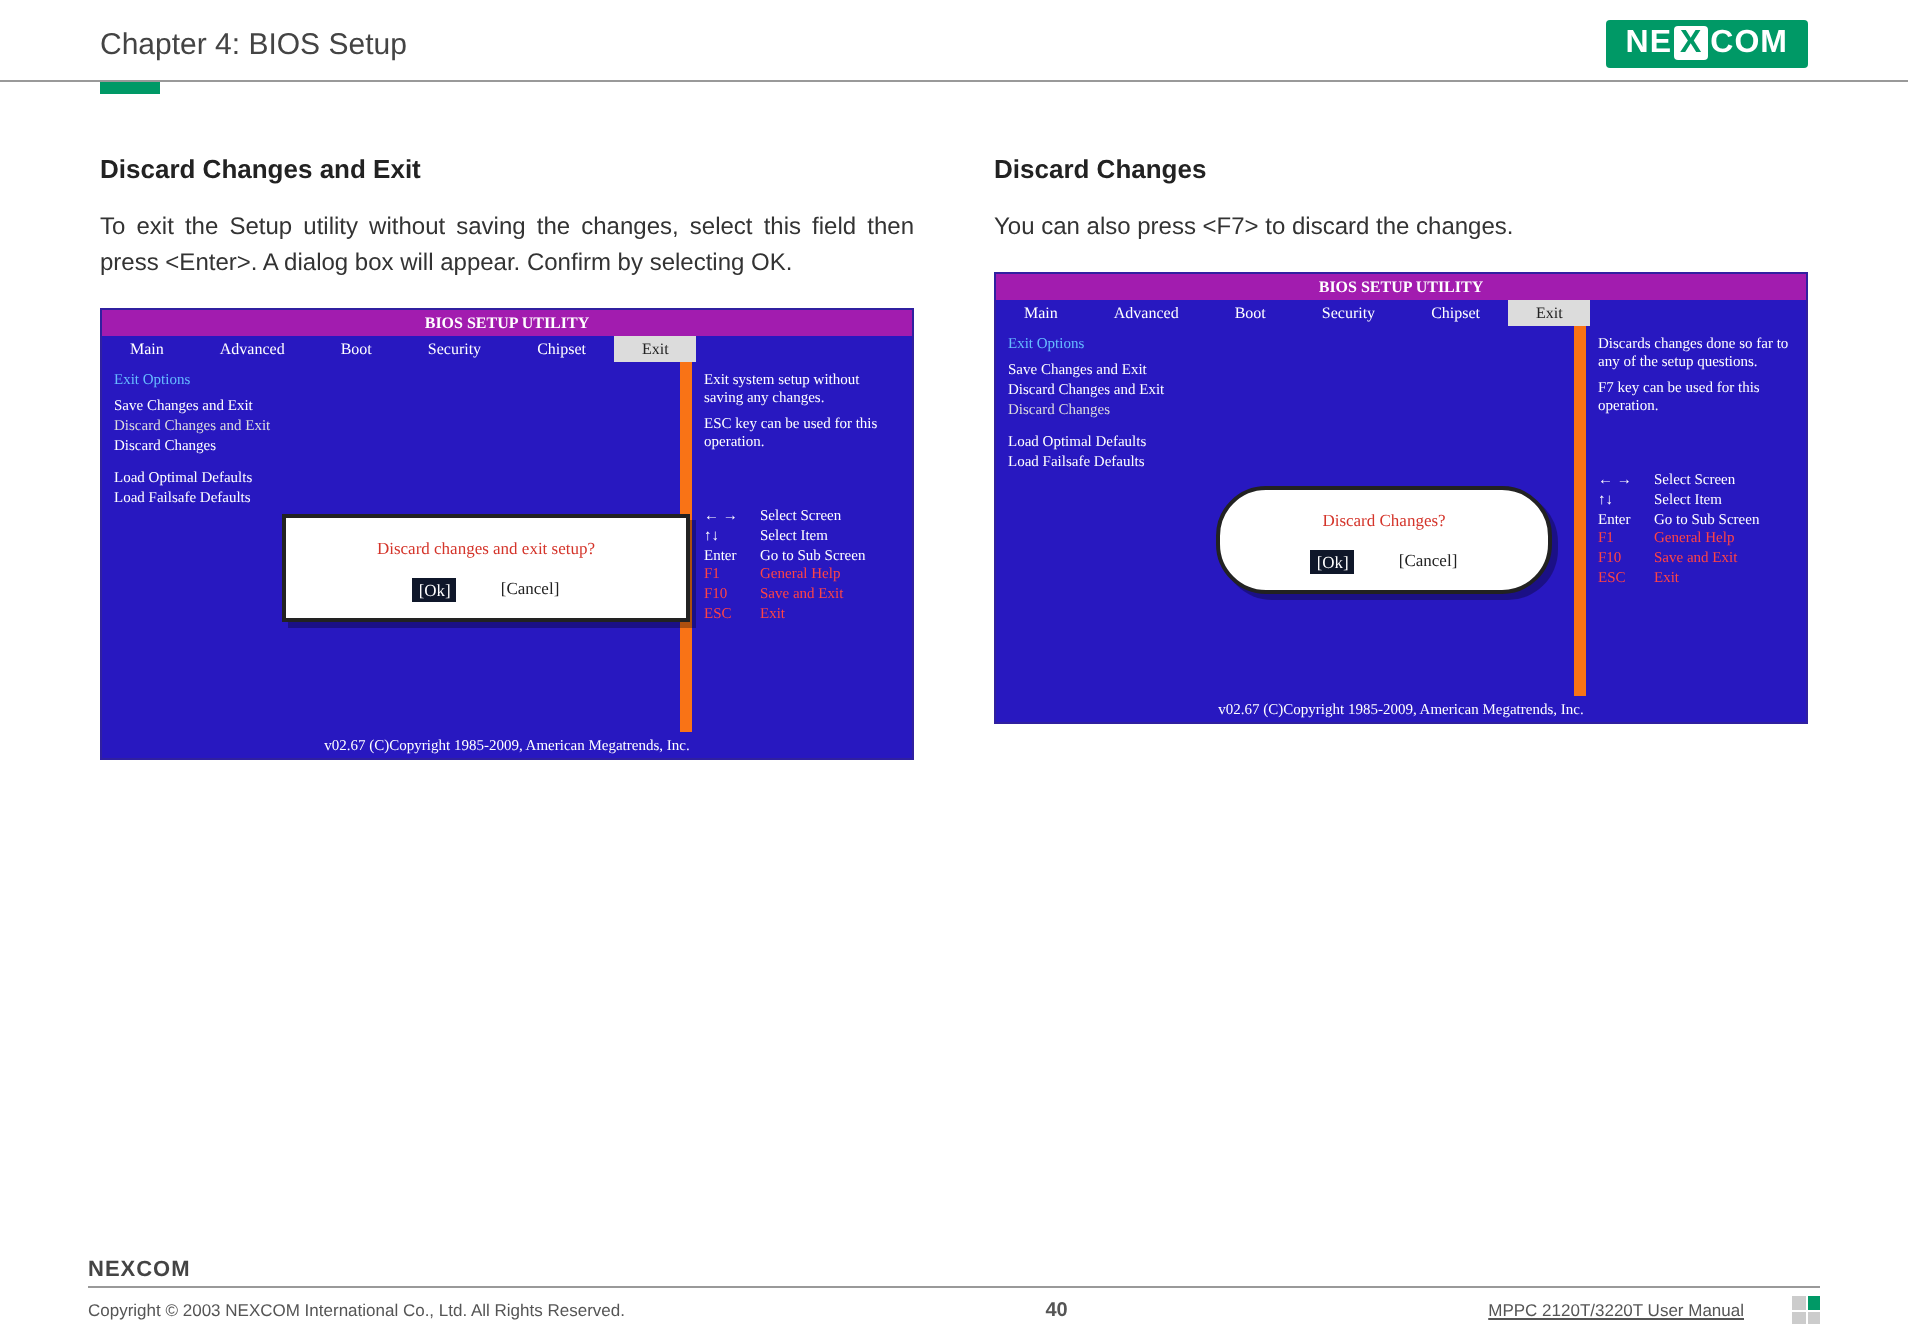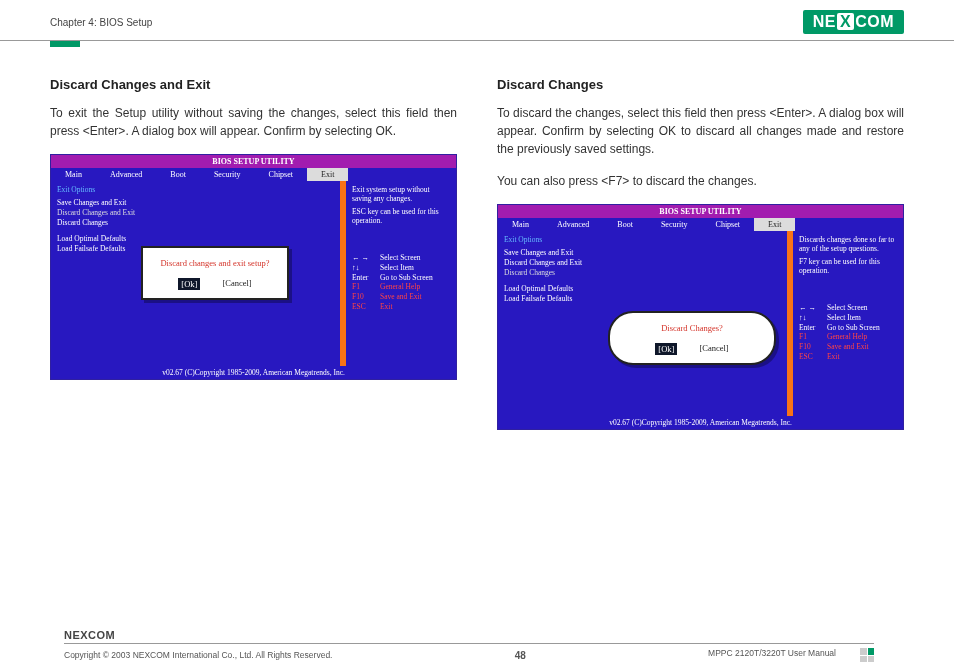--- a/index.html
+++ b/index.html
@@ -1,18 +1,18 @@
 <!DOCTYPE html>
 <html><head>
 <meta charset="utf-8">
 <style>
 * { box-sizing: border-box; margin: 0; padding: 0; }
 body { font-family: Arial, Helvetica, sans-serif; background: #fff; width: 954px; height: 672px; position: relative; color: #333; }
 .header { display: flex; justify-content: space-between; align-items: center; padding: 10px 50px 6px 50px; border-bottom: 1px solid #999; }
-.chapter { font-size: 10px; color: #444; }
+.chapter { font-size: 15px; color: #444; }
 .logo { display: flex; align-items: center; }
 .logo-box { background: #009966; color: #fff; font-weight: bold; font-size: 16px; padding: 3px 10px; letter-spacing: 0.5px; border-radius: 2px; font-family: Liberation Sans, sans-serif; }
 .logo-x { background: #fff; color: #009966; padding: 0 3px; margin: 0 1px; border-radius: 2px; }
 .header-bar { height: 6px; width: 30px; background: #009966; margin-left: 50px; margin-top: 0; }
 .content { display: flex; padding: 30px 50px 0 50px; gap: 40px; }
 .col { flex: 1; }
 .section-title { font-weight: bold; font-size: 13px; margin-bottom: 12px; color: #222; }
 .body-text { font-size: 12px; line-height: 1.5; color: #333; margin-bottom: 14px; text-align: justify; }
 .bios { border: 1px solid #3020a0; margin-top: 8px; font-family: 'Times New Roman', serif; font-size: 8px; }
 .bios-title { background: #a21caf; color: #fff; text-align: center; font-weight: bold; padding: 2px 0; font-size: 8px; }
@@ -29,21 +29,21 @@
 .help-keys { margin-top: 28px; }
 .help-row { display: flex; color: #fff; line-height: 1.3; }
 .help-key { width: 28px; color: #fff; }
 .help-row.red .help-key, .help-row.red .help-desc { color: #f44; }
 .bios-footer { background: #2818c0; color: #fff; text-align: center; font-size: 7.5px; padding: 2px 0; }
 .dialog { position: absolute; background: #fff; border: 2px solid #222; padding: 10px 14px 8px 14px; z-index: 10; box-shadow: 3px 3px 0 rgba(0,0,0,0.3); }
 .dialog-text { color: #d4342a; font-size: 8.5px; text-align: center; margin-bottom: 10px; }
 .dialog-btns { display: flex; justify-content: center; gap: 22px; font-size: 8.5px; }
 .btn-ok { background: #0f172a; color: #fff; padding: 1px 3px; }
 .btn-cancel { color: #222; }
-.footer { position: absolute; bottom: 10px; left: 0; right: 16px; padding: 0 64px; }
+.footer { position: absolute; bottom: 10px; left: 0; right: 0; padding: 0 44px; }
 .footer-line { border-top: 1px solid #999; padding-top: 4px; display: flex; justify-content: space-between; align-items: center; font-size: 8.5px; color: #555; }
 .footer-logo { font-weight: bold; font-size: 11px; color: #444; margin-bottom: 2px; letter-spacing: 0.5px; }
 .footer-left { display: flex; flex-direction: column; }
 .footer-deco { width: 14px; height: 14px; display: grid; grid-template: 1fr 1fr / 1fr 1fr; gap: 1px; }
 .footer-deco div { background: #ccc; }
 .footer-deco div:nth-child(2) { background: #009966; }
 .page-num { font-weight: bold; font-size: 10px; }
 </style>
 </head>
 <body>
@@ -105,35 +105,34 @@
             <div class="help-row red">
                 <span class="help-key">F10</span>
                 <span class="help-desc">Save and Exit</span>
               </div>
             <div class="help-row red">
                 <span class="help-key">ESC</span>
                 <span class="help-desc">Exit</span>
               </div>
           </div>
         </div>
-        <div class="dialog" style="left:90px; top:65px; width:148px;">
+        <div class="dialog" style="left:90px; top:76px; width:204px;">
           <div class="dialog-text">Discard changes and exit setup?</div>
           <div class="dialog-btns">
             <span class="btn-ok">[Ok]</span>
             <span class="btn-cancel">[Cancel]</span>
           </div>
         </div>
       </div>
       <div class="bios-footer">v02.67 (C)Copyright 1985-2009, American Megatrends, Inc.</div>
     </div>
   </div>
 
   <div class="col">
     <div class="section-title">Discard Changes</div>
-    <div class="body-text">To discard the changes, select this field then press &lt;Enter&gt;. A dialog box will appear. Confirm by selecting OK to discard all changes made and restore the previously saved settings.</div>
     <div class="body-text">You can also press &lt;F7&gt; to discard the changes.</div>
 
     <div class="bios">
       <div class="bios-title">BIOS SETUP UTILITY</div>
       <div class="bios-tabs">
         <div class="bios-tab">Main</div>
         <div class="bios-tab">Advanced</div>
         <div class="bios-tab">Boot</div>
         <div class="bios-tab">Security</div>
         <div class="bios-tab">Chipset</div>
@@ -192,22 +191,22 @@
   </div>
 
 </div>
 
 <div class="footer">
   <div class="footer-left">
     <div class="footer-logo">NEXCOM</div>
   </div>
   <div class="footer-line">
     <span>Copyright © 2003 NEXCOM International Co., Ltd. All Rights Reserved.</span>
-    <span class="page-num">48</span>
-    <span style="display:flex; align-items:flex-start; gap:24px;">
+    <span class="page-num">40</span>
+    <span style="display:flex; align-items:center; gap:24px;text-decoration:underline;">
       <span>MPPC 2120T/3220T User Manual</span>
       <span class="footer-deco">
           <div></div>
           <div></div>
           <div></div>
           <div></div>
         </span>
     </span>
   </div>
 </div>

